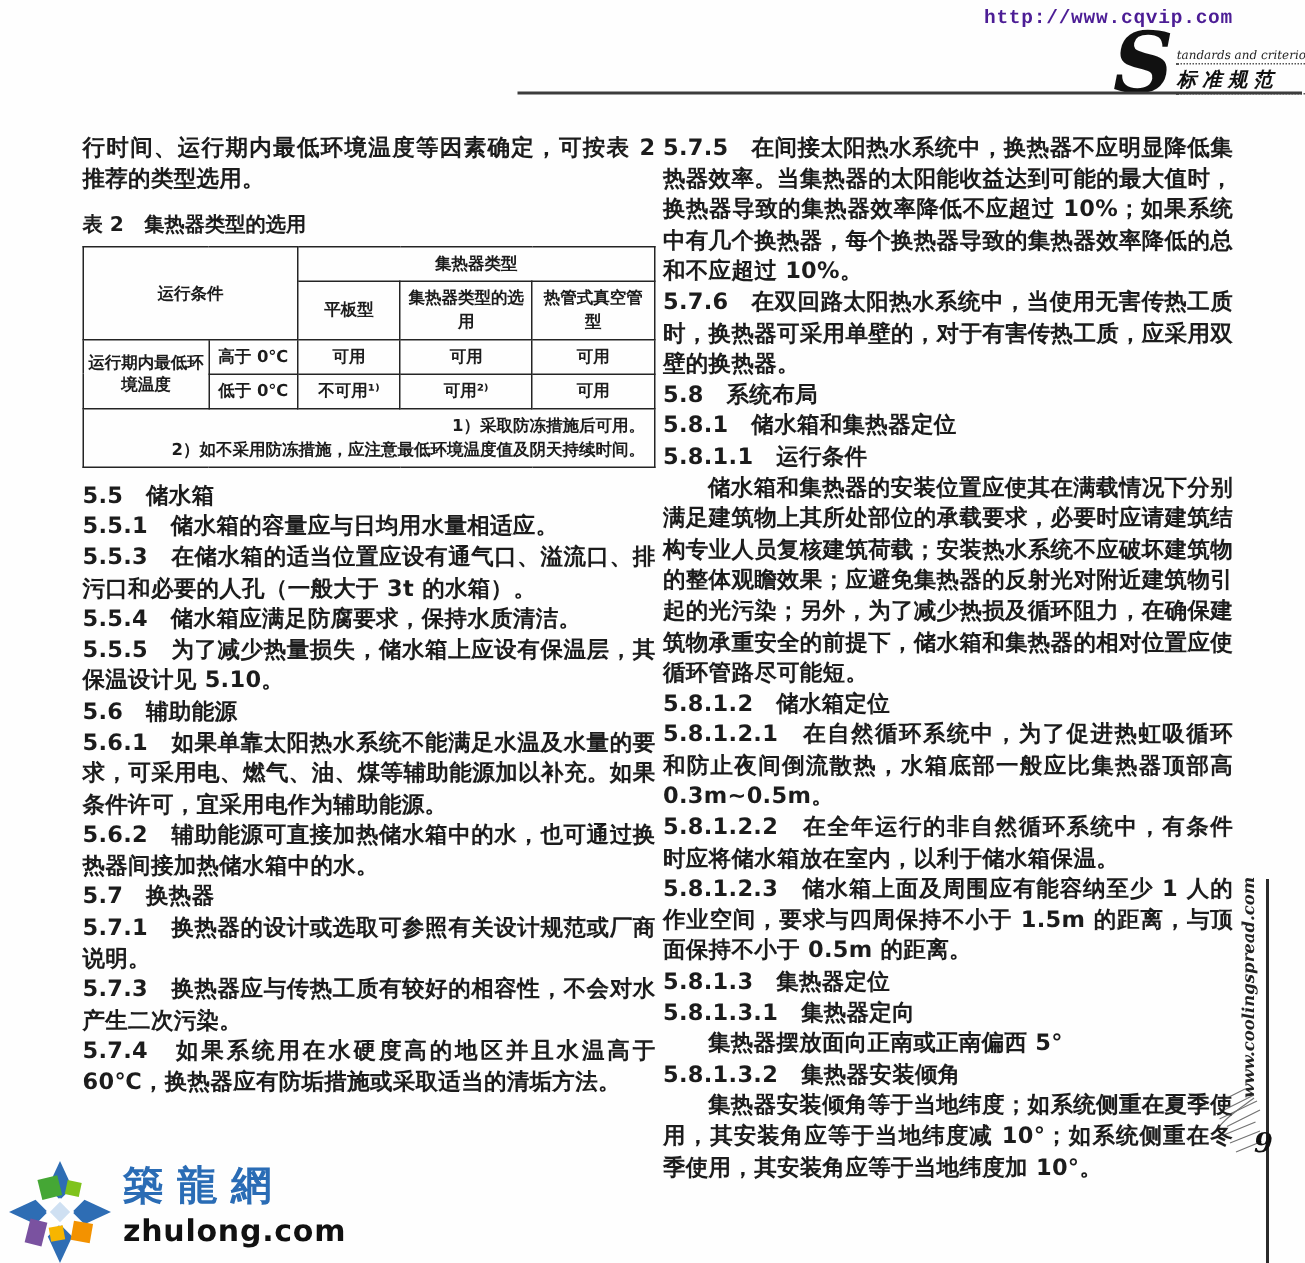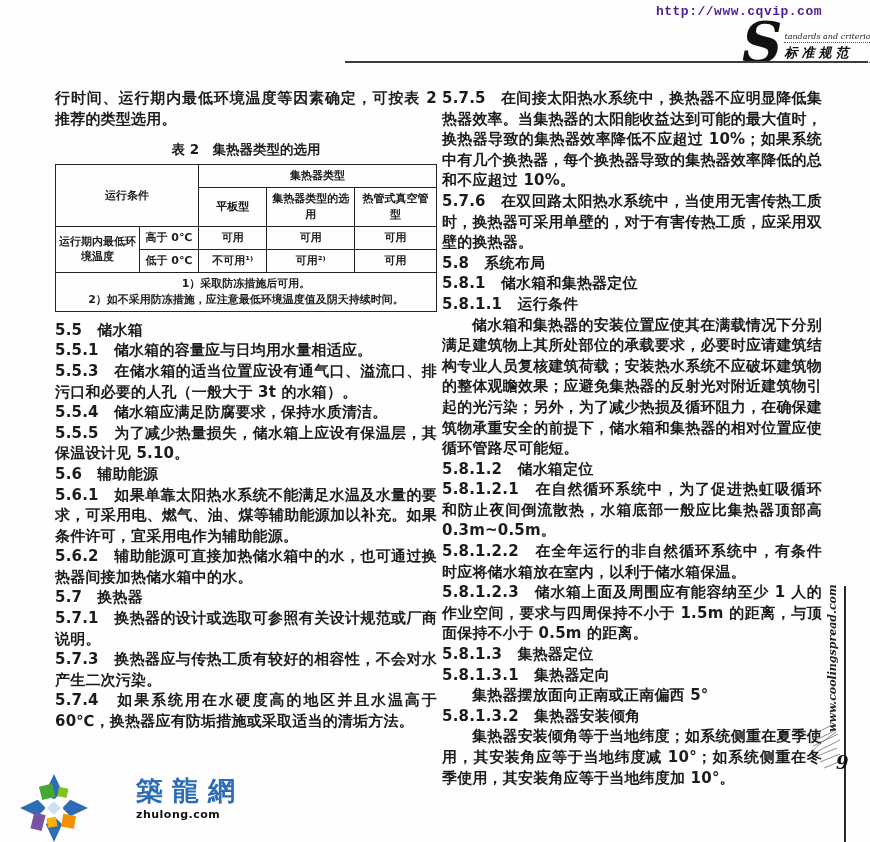--- a/index.html
+++ b/index.html
@@ -33,53 +33,53 @@
   .header-rule { position:absolute; top:61px; left:345px; width:523px; height:2px; background:#3c3c3c; }
 
   
   .col { position:absolute; top:88px; text-align:justify; }
   .col-left  { left:55px;  width:382px; }
   .col-right { left:442px; width:380px; }
   .col p { font-size:15px; line-height:20.6px; font-weight:bold; letter-spacing:0.2px; }
   .col p.indent { text-indent:2em; }
 
   
-  .tbl-title { text-align:center; font-size:13.5px; font-weight:bold; margin:12px 0 5px 0; }
+  .tbl-title { text-align:left; font-size:13.5px; font-weight:bold; margin:12px 0 5px 0; }
   table.sel { border-collapse:collapse; width:100%; table-layout:fixed; margin-bottom:8px; }
   table.sel td {
     border:1.5px solid #242424; text-align:center; font-size:11px; font-weight:bold;
     padding:3px 2px; line-height:1.45;
   }
-  table.sel td.notes { text-align:center; padding:3px 6px; }
+  table.sel td.notes { text-align:right; padding:3px 6px; }
   table.sel td.notes div { white-space:nowrap; overflow:hidden; }
 
   
   .v-rule { position:absolute; left:844px; top:586px; width:2px; height:256px; background:#2a2a2a; }
   .v-url {
     position:absolute; left:826px; top:592px; height:140px;
     writing-mode:vertical-rl; transform:rotate(180deg);
     font-family:"DejaVu Serif", serif; font-style:italic; font-weight:bold;
     font-size:11px; color:#222; white-space:nowrap;
   }
   .page-num {
     position:absolute; left:836px; top:752px;
     font-family:"DejaVu Serif", serif; font-style:italic; font-weight:bold;
     font-size:18px; color:#111;
   }
   .scribble { position:absolute; left:810px; top:724px; }
 
   
-  .footer-logo { position:absolute; left:20px; top:774px; display:flex;gap:40px; }
+  .footer-logo { position:absolute; left:6px; top:774px; display:flex; }
   .fl-icon { width:68px; height:68px; }
   .fl-text { margin-left:8px; }
   .fl-name {
     font-size:27px; font-weight:bold; color:#2a6cb5; letter-spacing:9px;
     line-height:34px; white-space:nowrap;
   }
-  .fl-domain { font-size:11px; font-weight:bold; color:#111; letter-spacing:0.5px; }
+  .fl-domain { font-size:20px; font-weight:bold; color:#111; letter-spacing:0.5px; }
 </style>
 </head>
 <body>
 
 <div class="page">
 
   <div class="header-url">http://www.cqvip.com</div>
   <div class="logo">
     <span class="logo-s">S</span>
     <span class="logo-lines">

